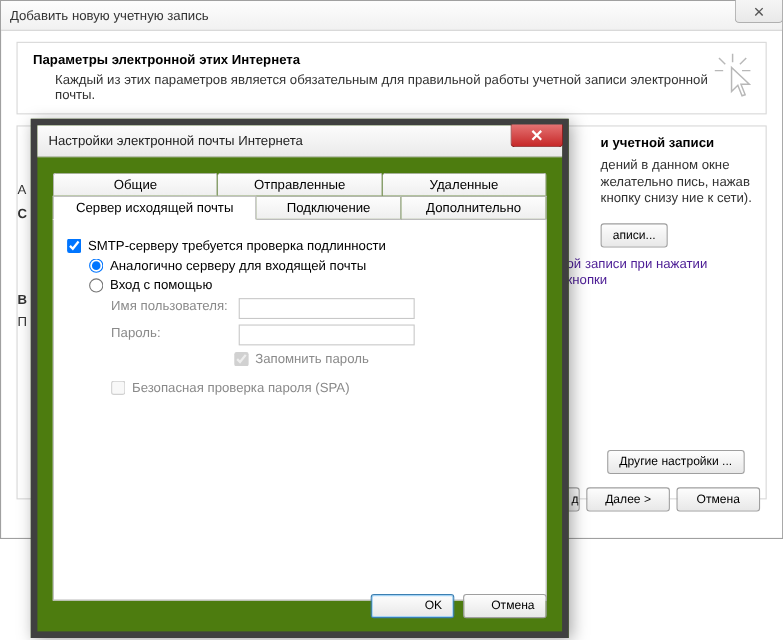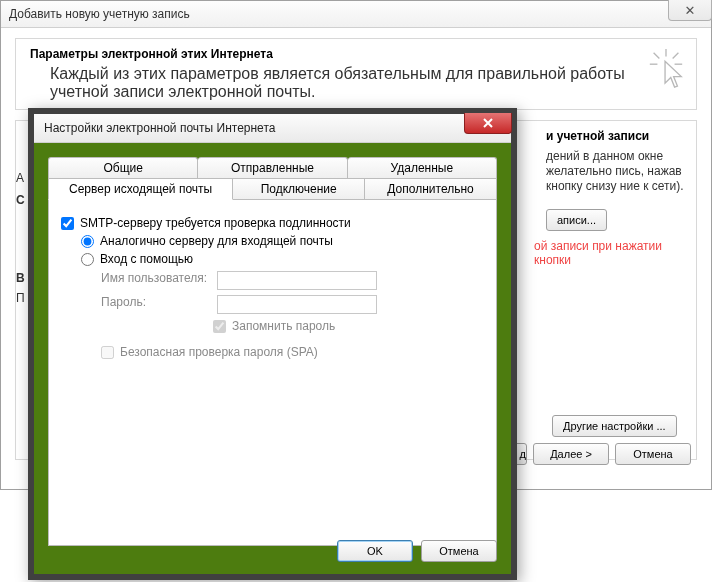--- a/index.html
+++ b/index.html
@@ -43,21 +43,21 @@
     font-size:13px; color:#555;
   }
   .outer-body { padding: 10px 14px 0 14px; }
   .outer-header {
     border:1px solid #d8d8d8;
     padding:8px 14px;
     position:relative;
     min-height:48px;
   }
   .outer-header h1 { font-size:12px; font-weight:bold; margin:0 0 4px 0; }
-  .outer-header p  { font-size:16px; margin:0; color:#333; padding-left:20px;}
+  .outer-header p  { font-size:12px; margin:0; color:#333; padding-left:20px;}
   .cursor-glyph {
     position:absolute; right:10px; top:8px;
     width:40px; height:42px;
   }
   .outer-panel {
     border:1px solid #d8d8d8;
     margin-top:10px;
     height:340px;
     padding:10px 14px;
     box-sizing:border-box;
@@ -75,21 +75,21 @@
     background:linear-gradient(#fdfdfd,#e8e8e8);
     border:1px solid #9f9f9f;
     border-radius:3px;
     padding:2px 10px;
     font-size:11px;
     font-family:inherit;
     min-height:22px;
     box-sizing:border-box;
   }
   .btn-records { position:absolute; top:88px; left:530px; min-width:60px;}
-  .panel-right-text2 { position:absolute; top:118px; left:518px; width:160px; color:#ef4444; }
+  .panel-right-text2 { position:absolute; top:118px; left:499px; width:160px; color:#4c1d95; }
   .btn-other-settings { position:absolute; top:294px; left:536px; }
   .outer-footer {
     position:absolute; right:20px; bottom:24px;
     display:flex; gap:6px;
   }
   .outer-footer .btn { min-width:76px; }
   
   .btn-back {
     overflow:hidden; width:18px; padding:2px 0;
     text-align:right;
@@ -186,21 +186,21 @@
     font-family:inherit; font-size:12px;
     padding:0 3px;
   }
   .disabled-text { color:#8a8a8a; }
   .remember-row { margin-left:152px; display:flex; align-items:center; gap:6px;}
   .spa-row { margin-left:40px; margin-top:12px; display:flex; align-items:center; gap:6px;}
   .inner-footer {
     position:absolute; bottom:12px; right:14px;
     display:flex; gap:8px;
   }
-  .inner-footer .btn { min-width:76px; }
+  .inner-footer .btn { min-width:76px;text-align:right; }
   .btn-ok {
     border:1px solid #3c7fb1;
     box-shadow:inset 0 0 0 1px #a3d3f5;
   }
 </style>
 </head>
 <body>
 
 <div class="outer-window">
   <div class="outer-titlebar">

